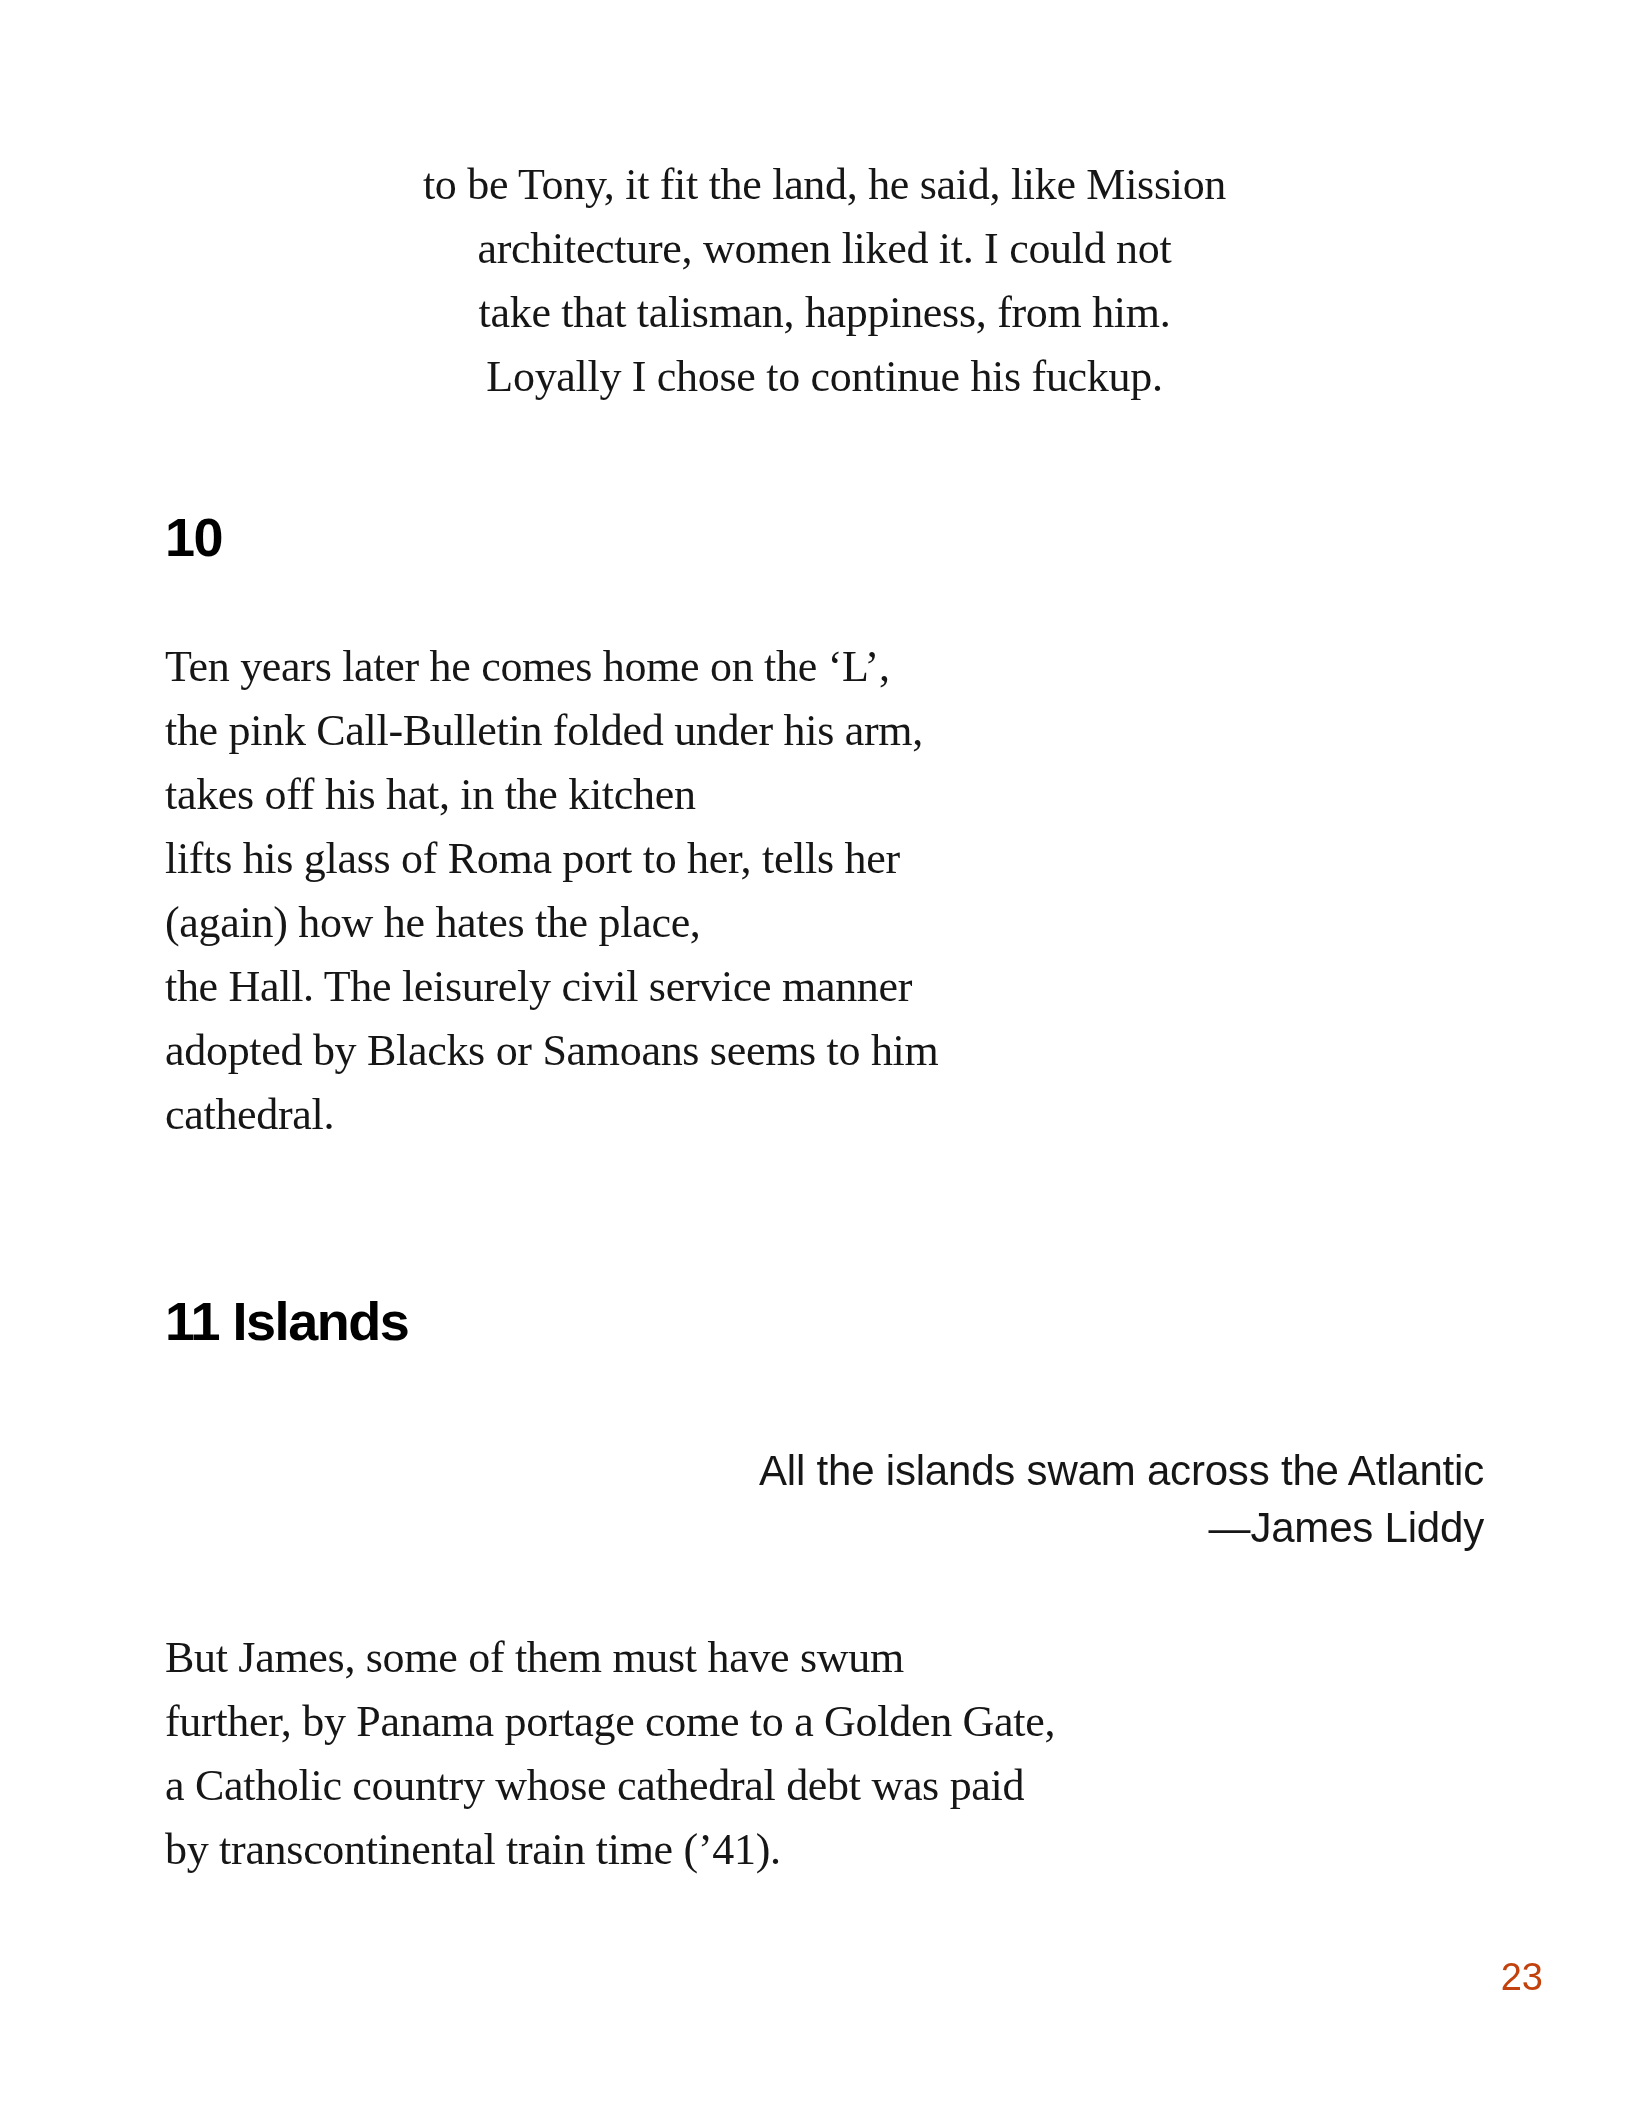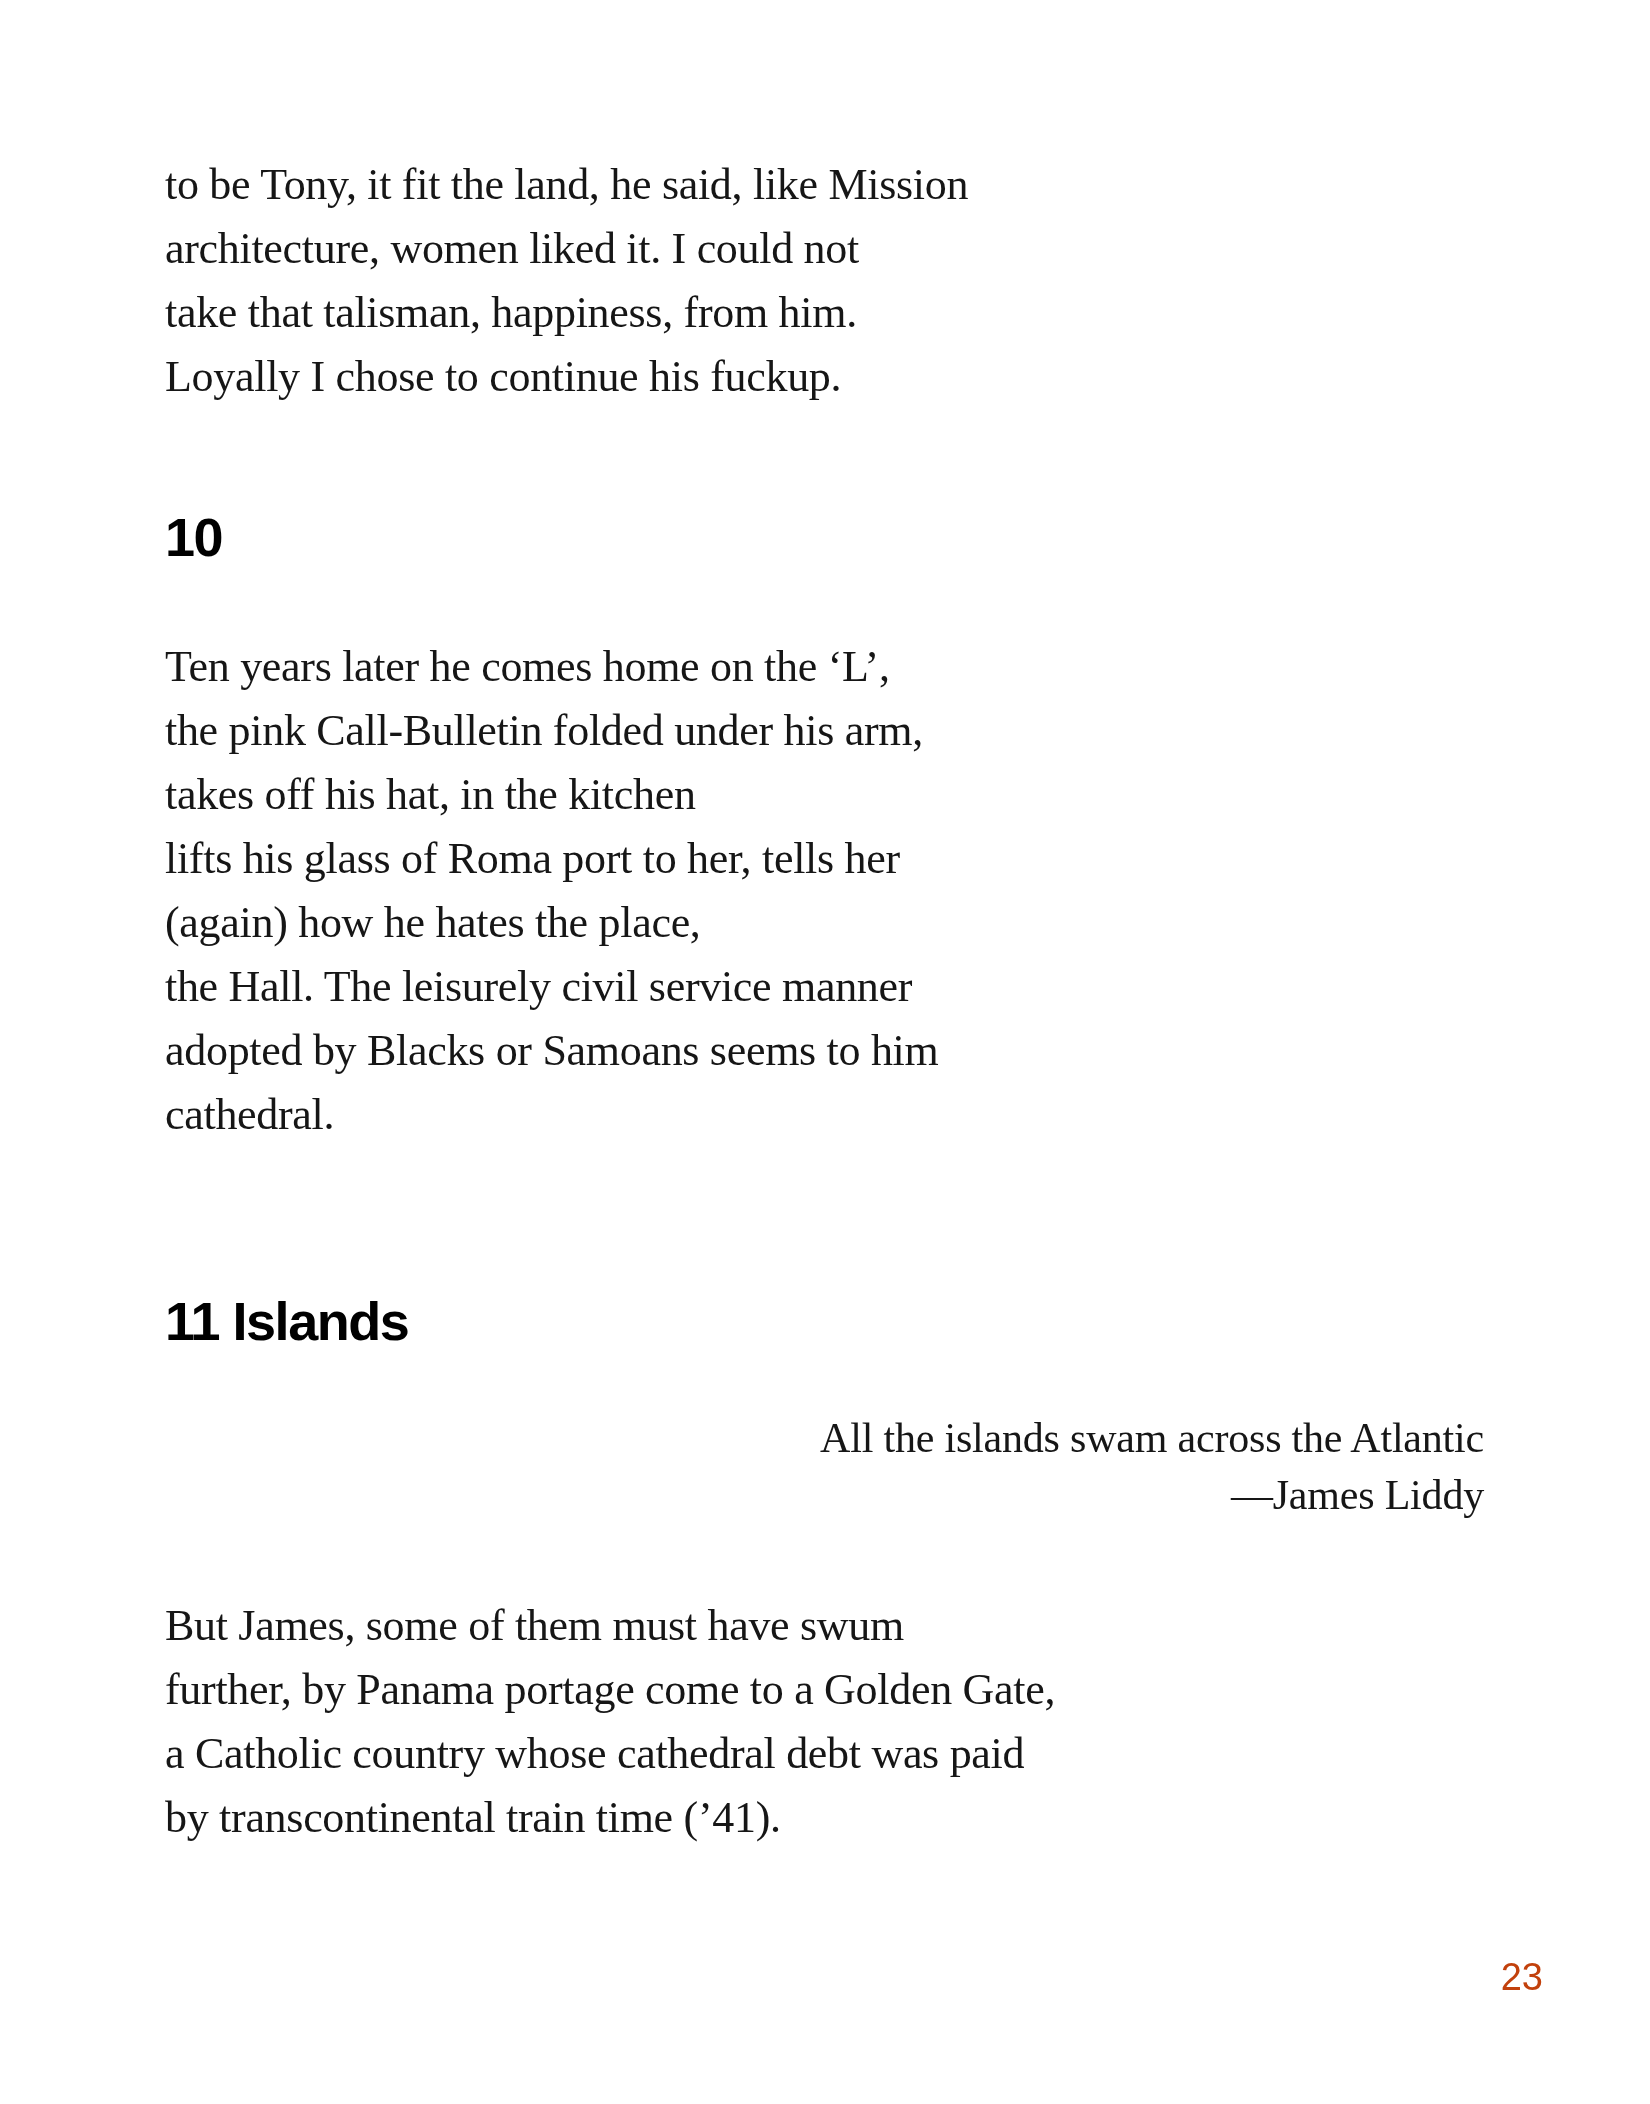--- a/index.html
+++ b/index.html
@@ -30,28 +30,28 @@
 
   .section-heading {
     font-family: "Liberation Sans", sans-serif;
     font-weight: bold;
     font-size: 54px;
     line-height: 54px;
     letter-spacing: -1.5px;
     color: #000000;
   }
 
-  #stanza-1   { margin-top: 153px; }
+  #stanza-1   { margin-top: 153px; text-align: center; }
   #heading-10 { margin-top: 101px; }
   #stanza-2   { margin-top: 71px; }
   #heading-11 { margin-top: 147px; }
 
   .epigraph {
-    margin-top: 62px;
-    font-family: Liberation Serif, serif;
+    margin-top: 94px;
+    font-family: Liberation Sans, sans-serif;
     font-size: 42px;
     line-height: 57px;
     letter-spacing: -0.2px;
     text-align: right;
     color: #161616;
   }
   #stanza-3 { margin-top: 70px; }
 
   .page-number {
     position: absolute;

